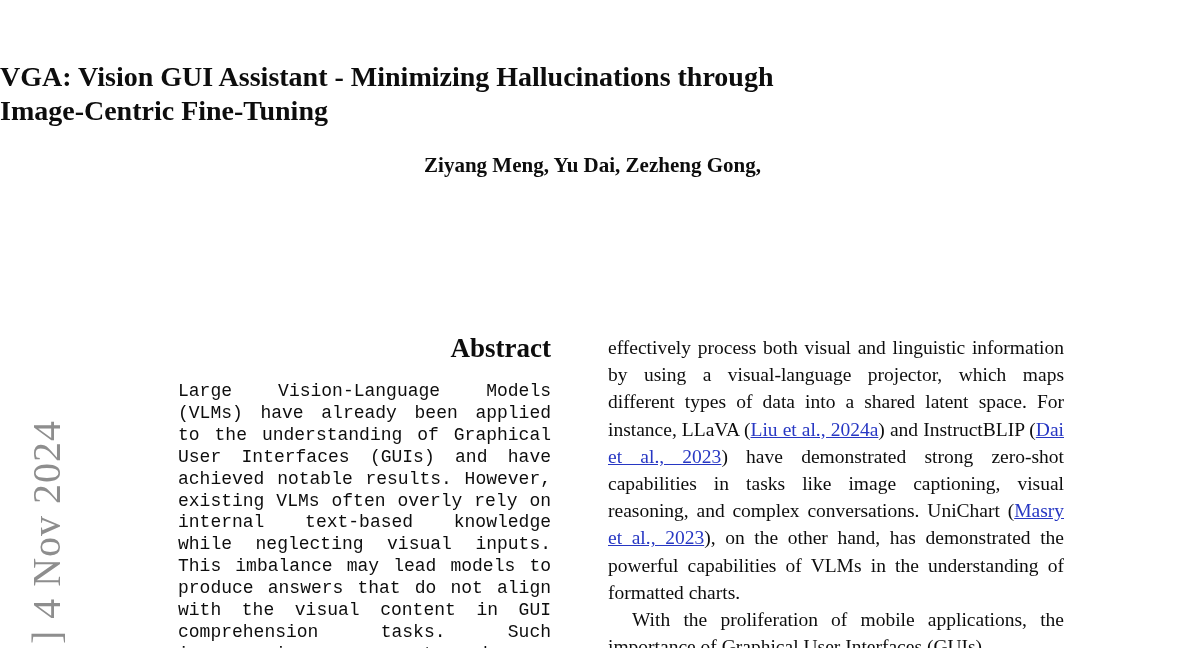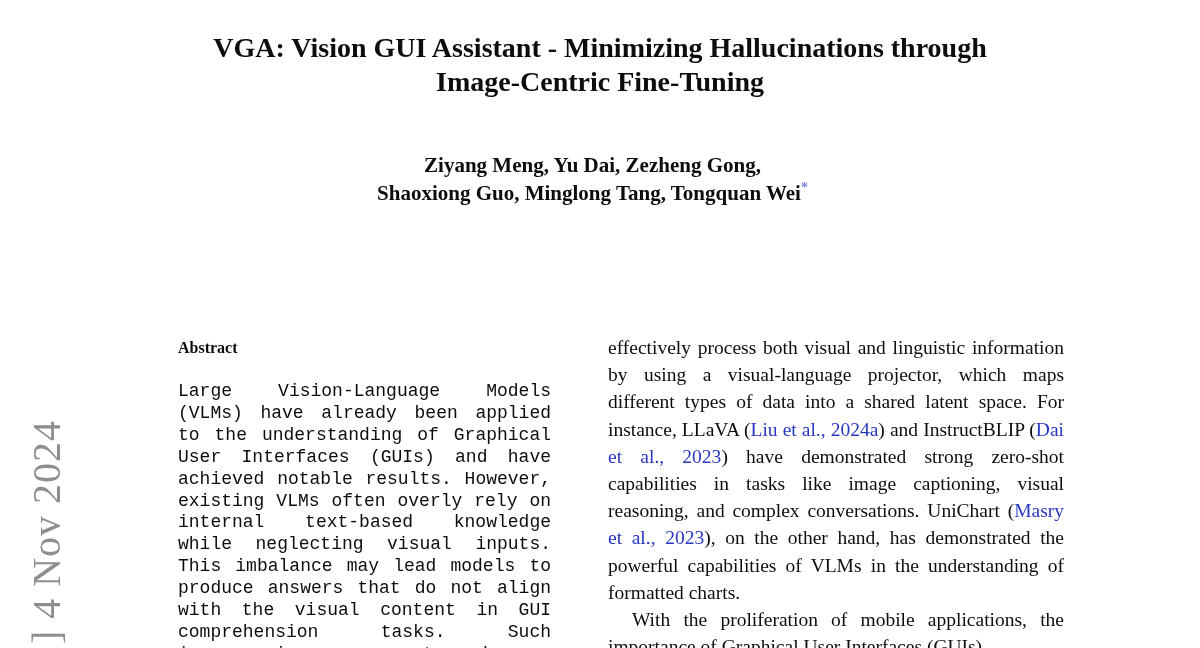--- a/index.html
+++ b/index.html
@@ -32,25 +32,24 @@
     font-size: 40px;
     line-height: 44px;
     letter-spacing: 1px;
     color: var(--watermark, #8e8e8e);
     font-family: "Liberation Serif", serif;
     white-space: nowrap;
   }
   
   .title {
     position: absolute;
-    top: 31px;
+    top: 60px;
     left: 0;
     width: 1200px;
     margin: 0;
-    text-align: center;
     font-size: 28px;
     line-height: 34px;
     font-weight: bold;
   }
   .t-line { display: block; }
   
   .authors {
     position: absolute;
     top: 151px;
     left: 0;
@@ -68,22 +67,22 @@
   }
   
   .col-left {
     position: absolute;
     left: 178px;
     top: 336px;
     width: 373px;
   }
   .col-left h2 {
     margin: 0 0 21px 0;
-    text-align: left;
-    font-size: 16px;
+    text-align: right;
+    font-size: 27px;
     line-height: 24px;
     font-weight: bold;
   }
   .abstract-body {
     margin: 0;
     font-size: 18px;
     line-height: 21.9px;
     text-align: justify;
     font-family: Liberation Mono, monospace;
   }
@@ -93,39 +92,36 @@
     top: 334px;
     width: 456px;
   }
   .body-par {
     margin: 0;
     font-size: 19.5px;
     line-height: 27.2px;
     text-align: justify;
   }
   .body-par.indent { text-indent: 24px; }
-  .cite { color: var(--citation, #2737c3); }
+  .cite { color: var(--citation, #2737c3); text-decoration: underline; }
 </style>
 </head>
 <body>
 
 <div class="page">
 
   <div class="watermark">] 4 Nov 2024</div>
 
   <h1 class="title">
     <span class="t-line">VGA: Vision GUI Assistant - Minimizing Hallucinations through</span>
     <span class="t-line">Image-Centric Fine-Tuning</span>
   </h1>
 
   <div class="authors">
     <div class="a-line bold">Ziyang Meng, Yu Dai, Zezheng Gong,</div>
-    <div class="a-line bold">
-      <span>Shaoxiong Guo, Minglong Tang, Tongquan Wei</span><sup class="fn">*</sup>
-    </div>
   </div>
 
   <div class="col col-left">
     <h2>Abstract</h2>
     <p class="abstract-body">Large Vision-Language Models (VLMs) have already been applied to the understanding of Graphical User Interfaces (GUIs) and have achieved notable results. However, existing VLMs often overly rely on internal text-based knowledge while neglecting visual inputs. This imbalance may lead models to produce answers that do not align with the visual content in GUI comprehension tasks. Such inaccuracies are termed as ‘hallucinations’ where models generate incorrect or illogical responses upon</p>
   </div>
 
   <div class="col col-right">
     <p class="body-par"><span>effectively process both visual and linguistic information by using a visual-language projector, which maps different types of data into a shared latent space. For instance, LLaVA (</span><span class="cite">Liu et al., 2024a</span><span>) and InstructBLIP (</span><span class="cite">Dai et al., 2023</span><span>) have demonstrated strong zero-shot capabilities in tasks like image captioning, visual reasoning, and complex conversations. UniChart (</span><span class="cite">Masry et al., 2023</span><span>), on the other hand, has demonstrated the powerful capabilities of VLMs in the understanding of formatted charts.</span></p>
     <p class="body-par indent">With the proliferation of mobile applications, the importance of Graphical User Interfaces (GUIs)</p>

